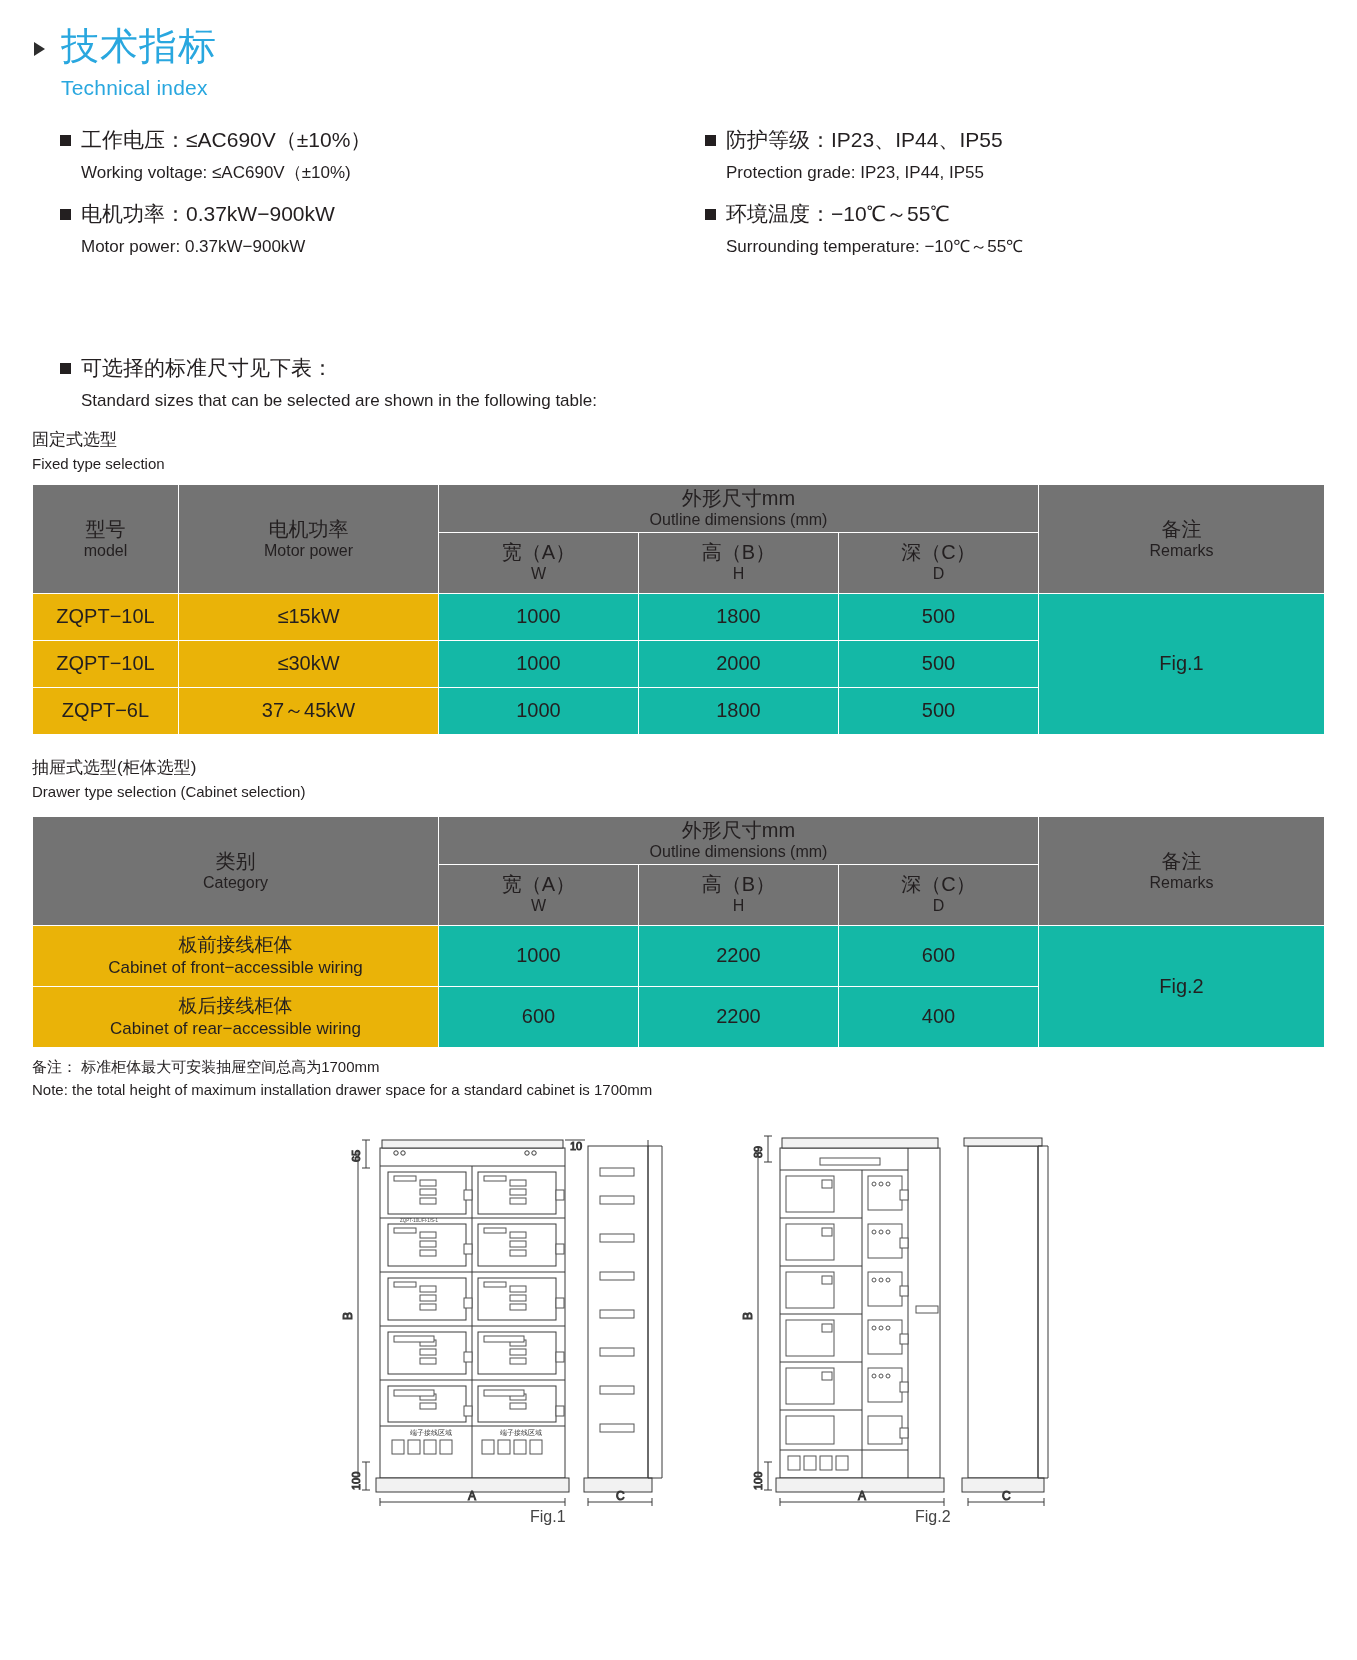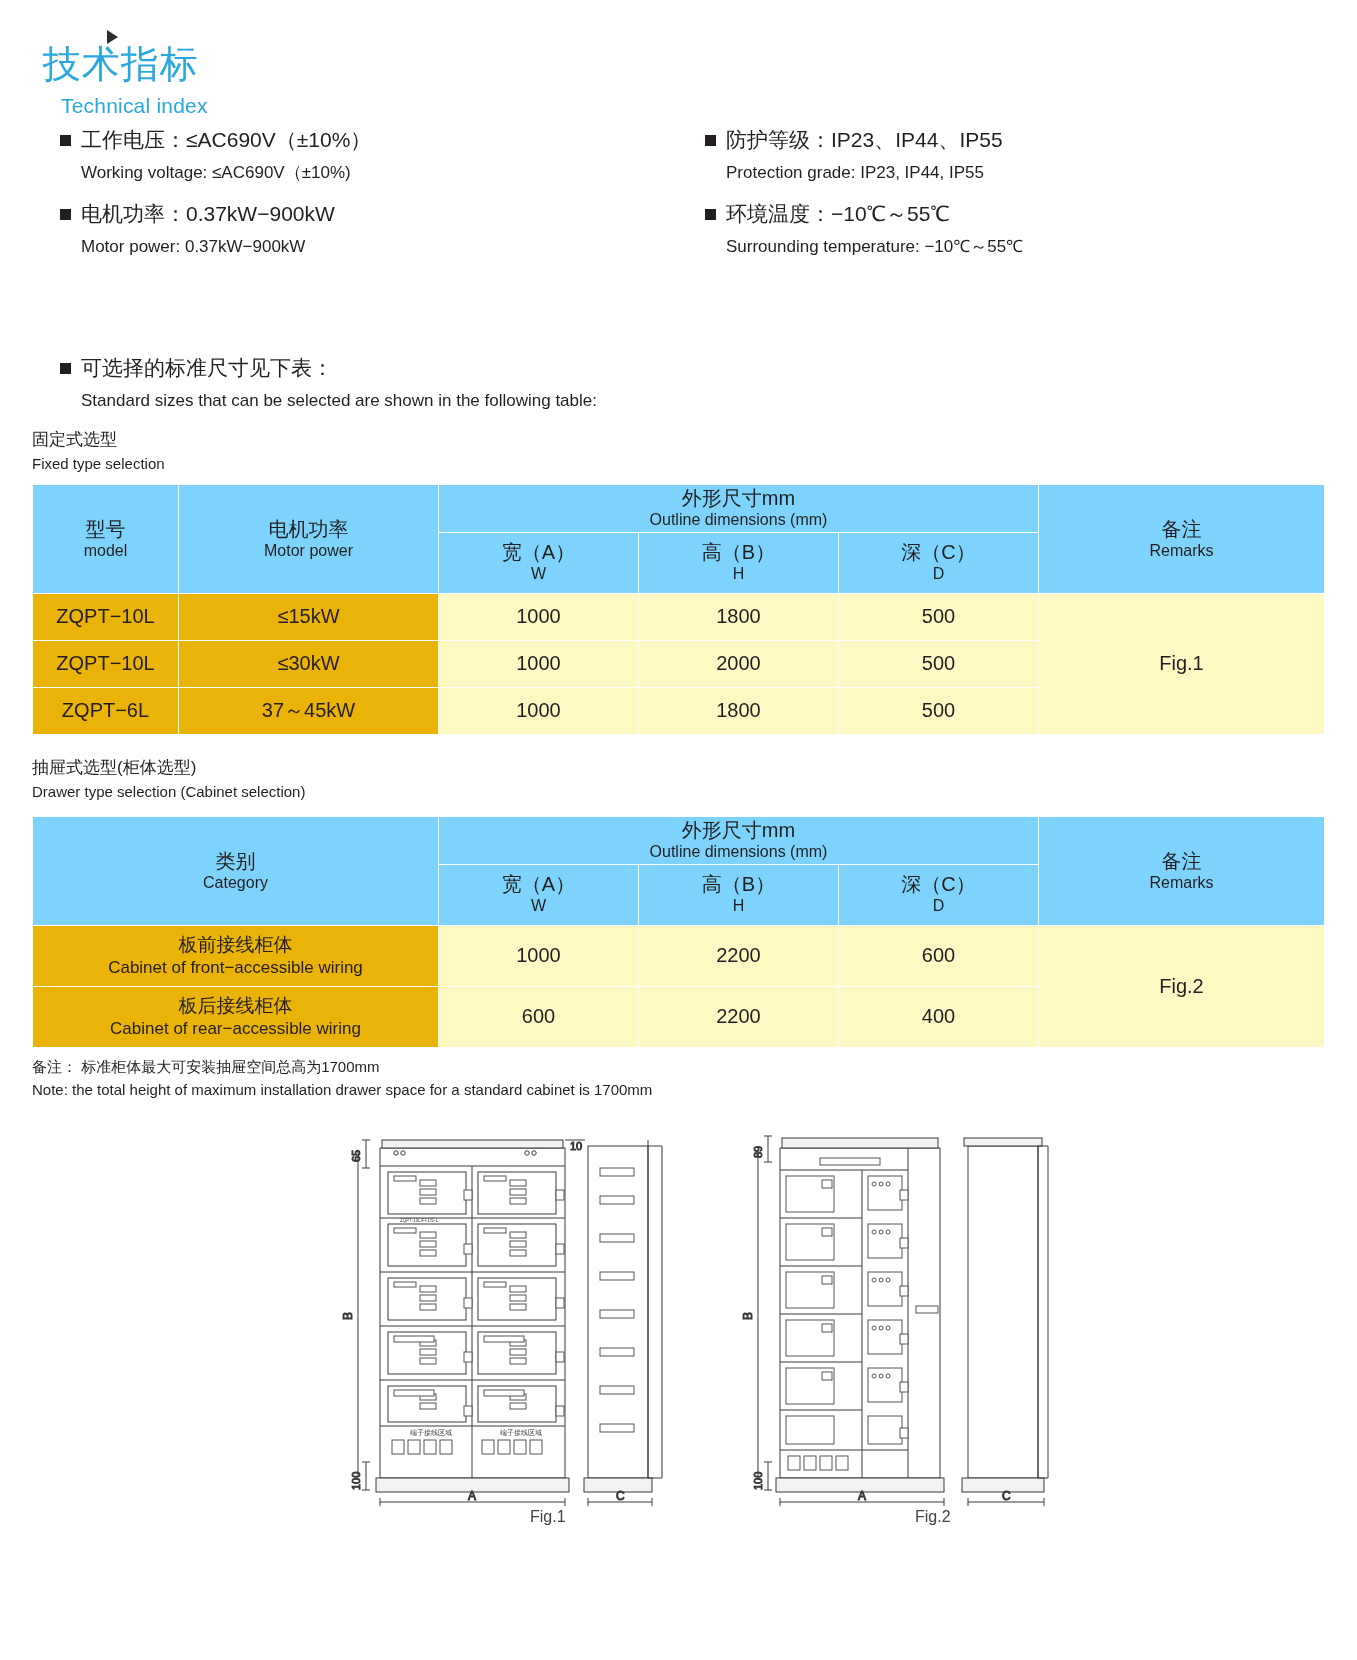--- a/index.html
+++ b/index.html
@@ -24,21 +24,20 @@
 
   
   .header {
     position: absolute;
     left: 34px;
     top: 26px;
   }
   .header-row {
     display: flex;
     align-items: center;
-    flex-direction: column;
   }
   .triangle {
     width: 0;
     height: 0;
     border-left: 11px solid #2e2e2e;
     border-top: 7px solid transparent;
     border-bottom: 7px solid transparent;
     margin-right: 16px;
     margin-top: 4px;
   }
@@ -123,29 +122,29 @@
     left: 32px;
     table-layout: fixed;
   }
   table td, table th {
     border: 1px solid #ffffff;
     text-align: center;
     vertical-align: middle;
     font-weight: normal;
   }
   .hdr {
-    background: #7dd3fc;
+    background: #737373;
     color: #231f20;
   }
   .cell {
     background: #eab308;
     color: #231f20;
   }
   .cell-light {
-    background: #fef9c3;
+    background: #14b8a6;
     color: #231f20;
   }
   .t-cn { font-size: 20px; display:block; line-height: 1.2; }
   .t-en { font-size: 16px; display:block; line-height: 1.3; }
   .t-val { font-size: 20px; }
   .t-cat-cn { font-size: 19px; display:block; line-height:1.25; }
   .t-cat-en { font-size: 17px; display:block; line-height:1.3; }
 
   #table-fixed { top: 484px; }
   #table-drawer { top: 816px; }

